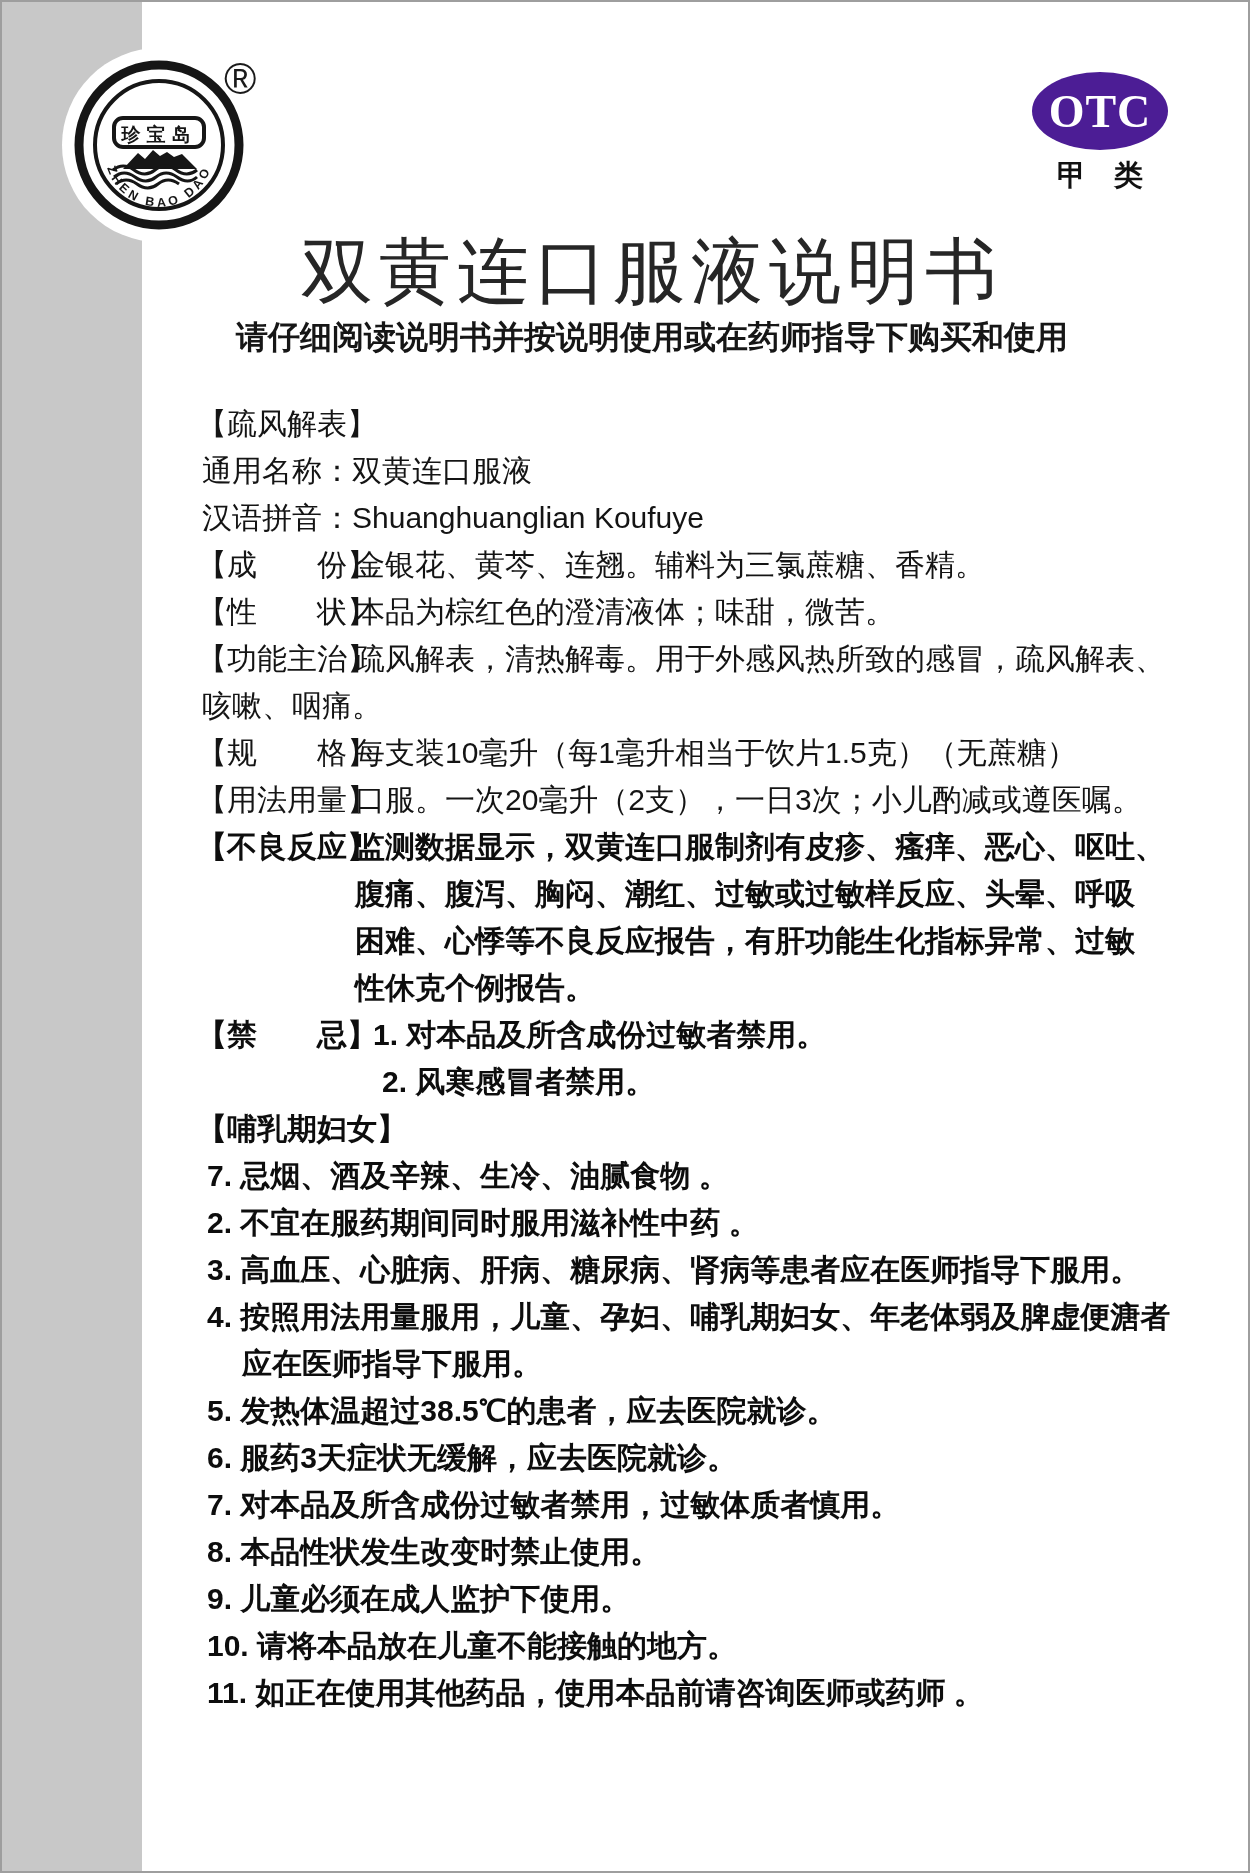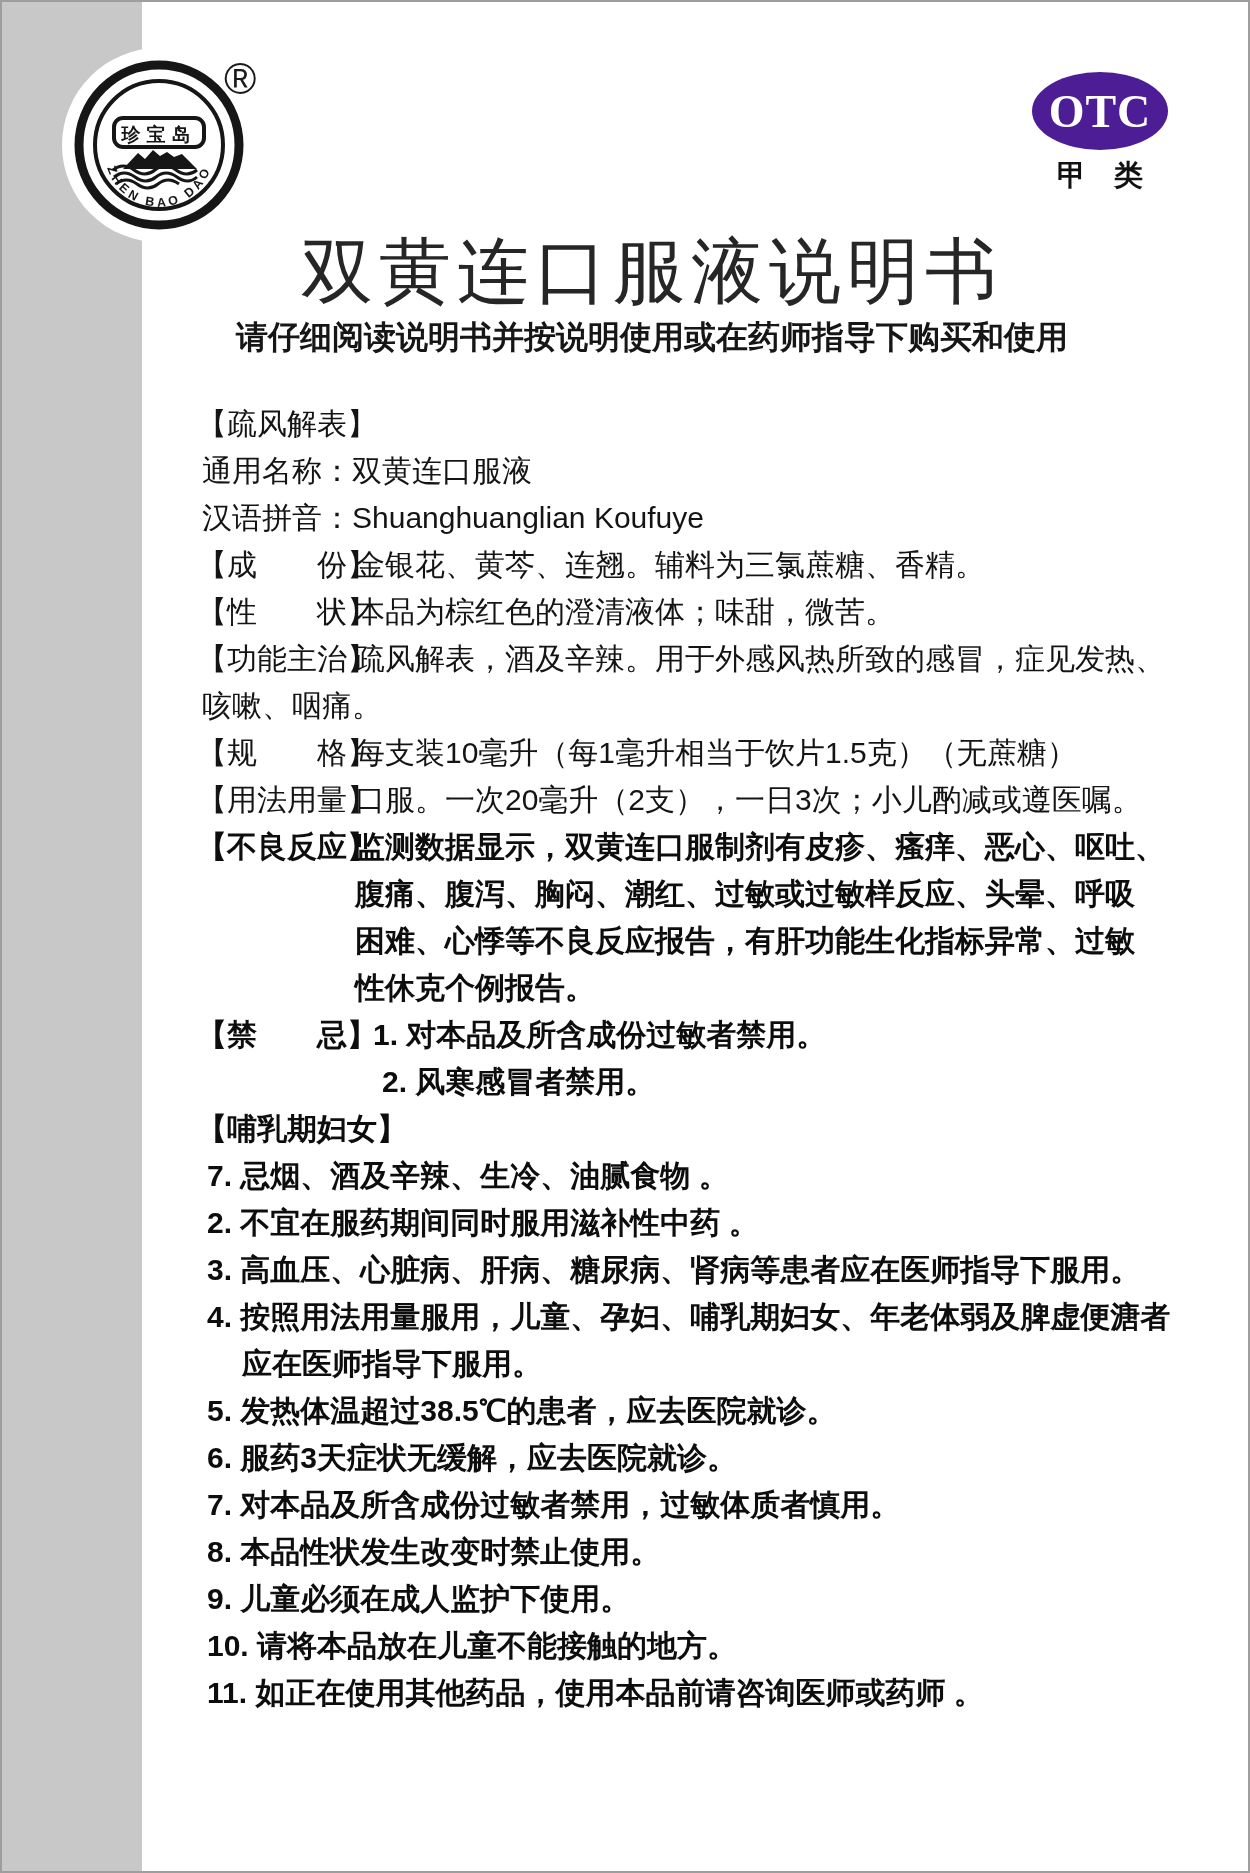--- a/index.html
+++ b/index.html
@@ -118,21 +118,21 @@
 
   <div class="title">双黄连口服液说明书</div>
   <div class="subtitle">请仔细阅读说明书并按说明使用或在药师指导下购买和使用</div>
 
   <div class="leaflet">
       <div class="line ind-label"><span class="lbl">【疏风解表】</span></div>
       <div class="line ind-body"><span class="txt">通用名称：双黄连口服液</span></div>
       <div class="line ind-body"><span class="txt">汉语拼音：Shuanghuanglian Koufuye</span></div>
       <div class="line ind-label"><span class="lbl">【成　　份】</span><span class="txt">金银花、黄芩、连翘。辅料为三氯蔗糖、香精。</span></div>
       <div class="line ind-label"><span class="lbl">【性　　状】</span><span class="txt">本品为棕红色的澄清液体；味甜，微苦。</span></div>
-      <div class="line ind-label"><span class="lbl">【功能主治】</span><span class="txt">疏风解表，酒及辛辣。用于外感风热所致的感冒，症见发热、</span></div>
+      <div class="line ind-label"><span class="lbl">【功能主治】</span><span class="txt">疏风解表，清热解毒。用于外感风热所致的感冒，疏风解表、</span></div>
       <div class="line ind-body"><span class="txt">咳嗽、咽痛。</span></div>
       <div class="line ind-label"><span class="lbl">【规　　格】</span><span class="txt">每支装10毫升（每1毫升相当于饮片1.5克）（无蔗糖）</span></div>
       <div class="line ind-label"><span class="lbl">【用法用量】</span><span class="txt">口服。一次20毫升（2支），一日3次；小儿酌减或遵医嘱。</span></div>
       <div class="line ind-label bold"><span class="lbl">【不良反应】</span><span class="txt">监测数据显示，双黄连口服制剂有皮疹、瘙痒、恶心、呕吐、</span></div>
       <div class="line ind-cont bold"><span class="txt">腹痛、腹泻、胸闷、潮红、过敏或过敏样反应、头晕、呼吸</span></div>
       <div class="line ind-cont bold"><span class="txt">困难、心悸等不良反应报告，有肝功能生化指标异常、过敏</span></div>
       <div class="line ind-cont bold"><span class="txt">性休克个例报告。</span></div>
       <div class="line ind-label bold"><span class="lbl">【禁　　忌】</span><span class="txt gap">1. 对本品及所含成份过敏者禁用。</span></div>
       <div class="line ind-jinji bold"><span class="txt">2. 风寒感冒者禁用。</span></div>
       <div class="line ind-label bold"><span class="lbl">【哺乳期妇女】</span></div>

